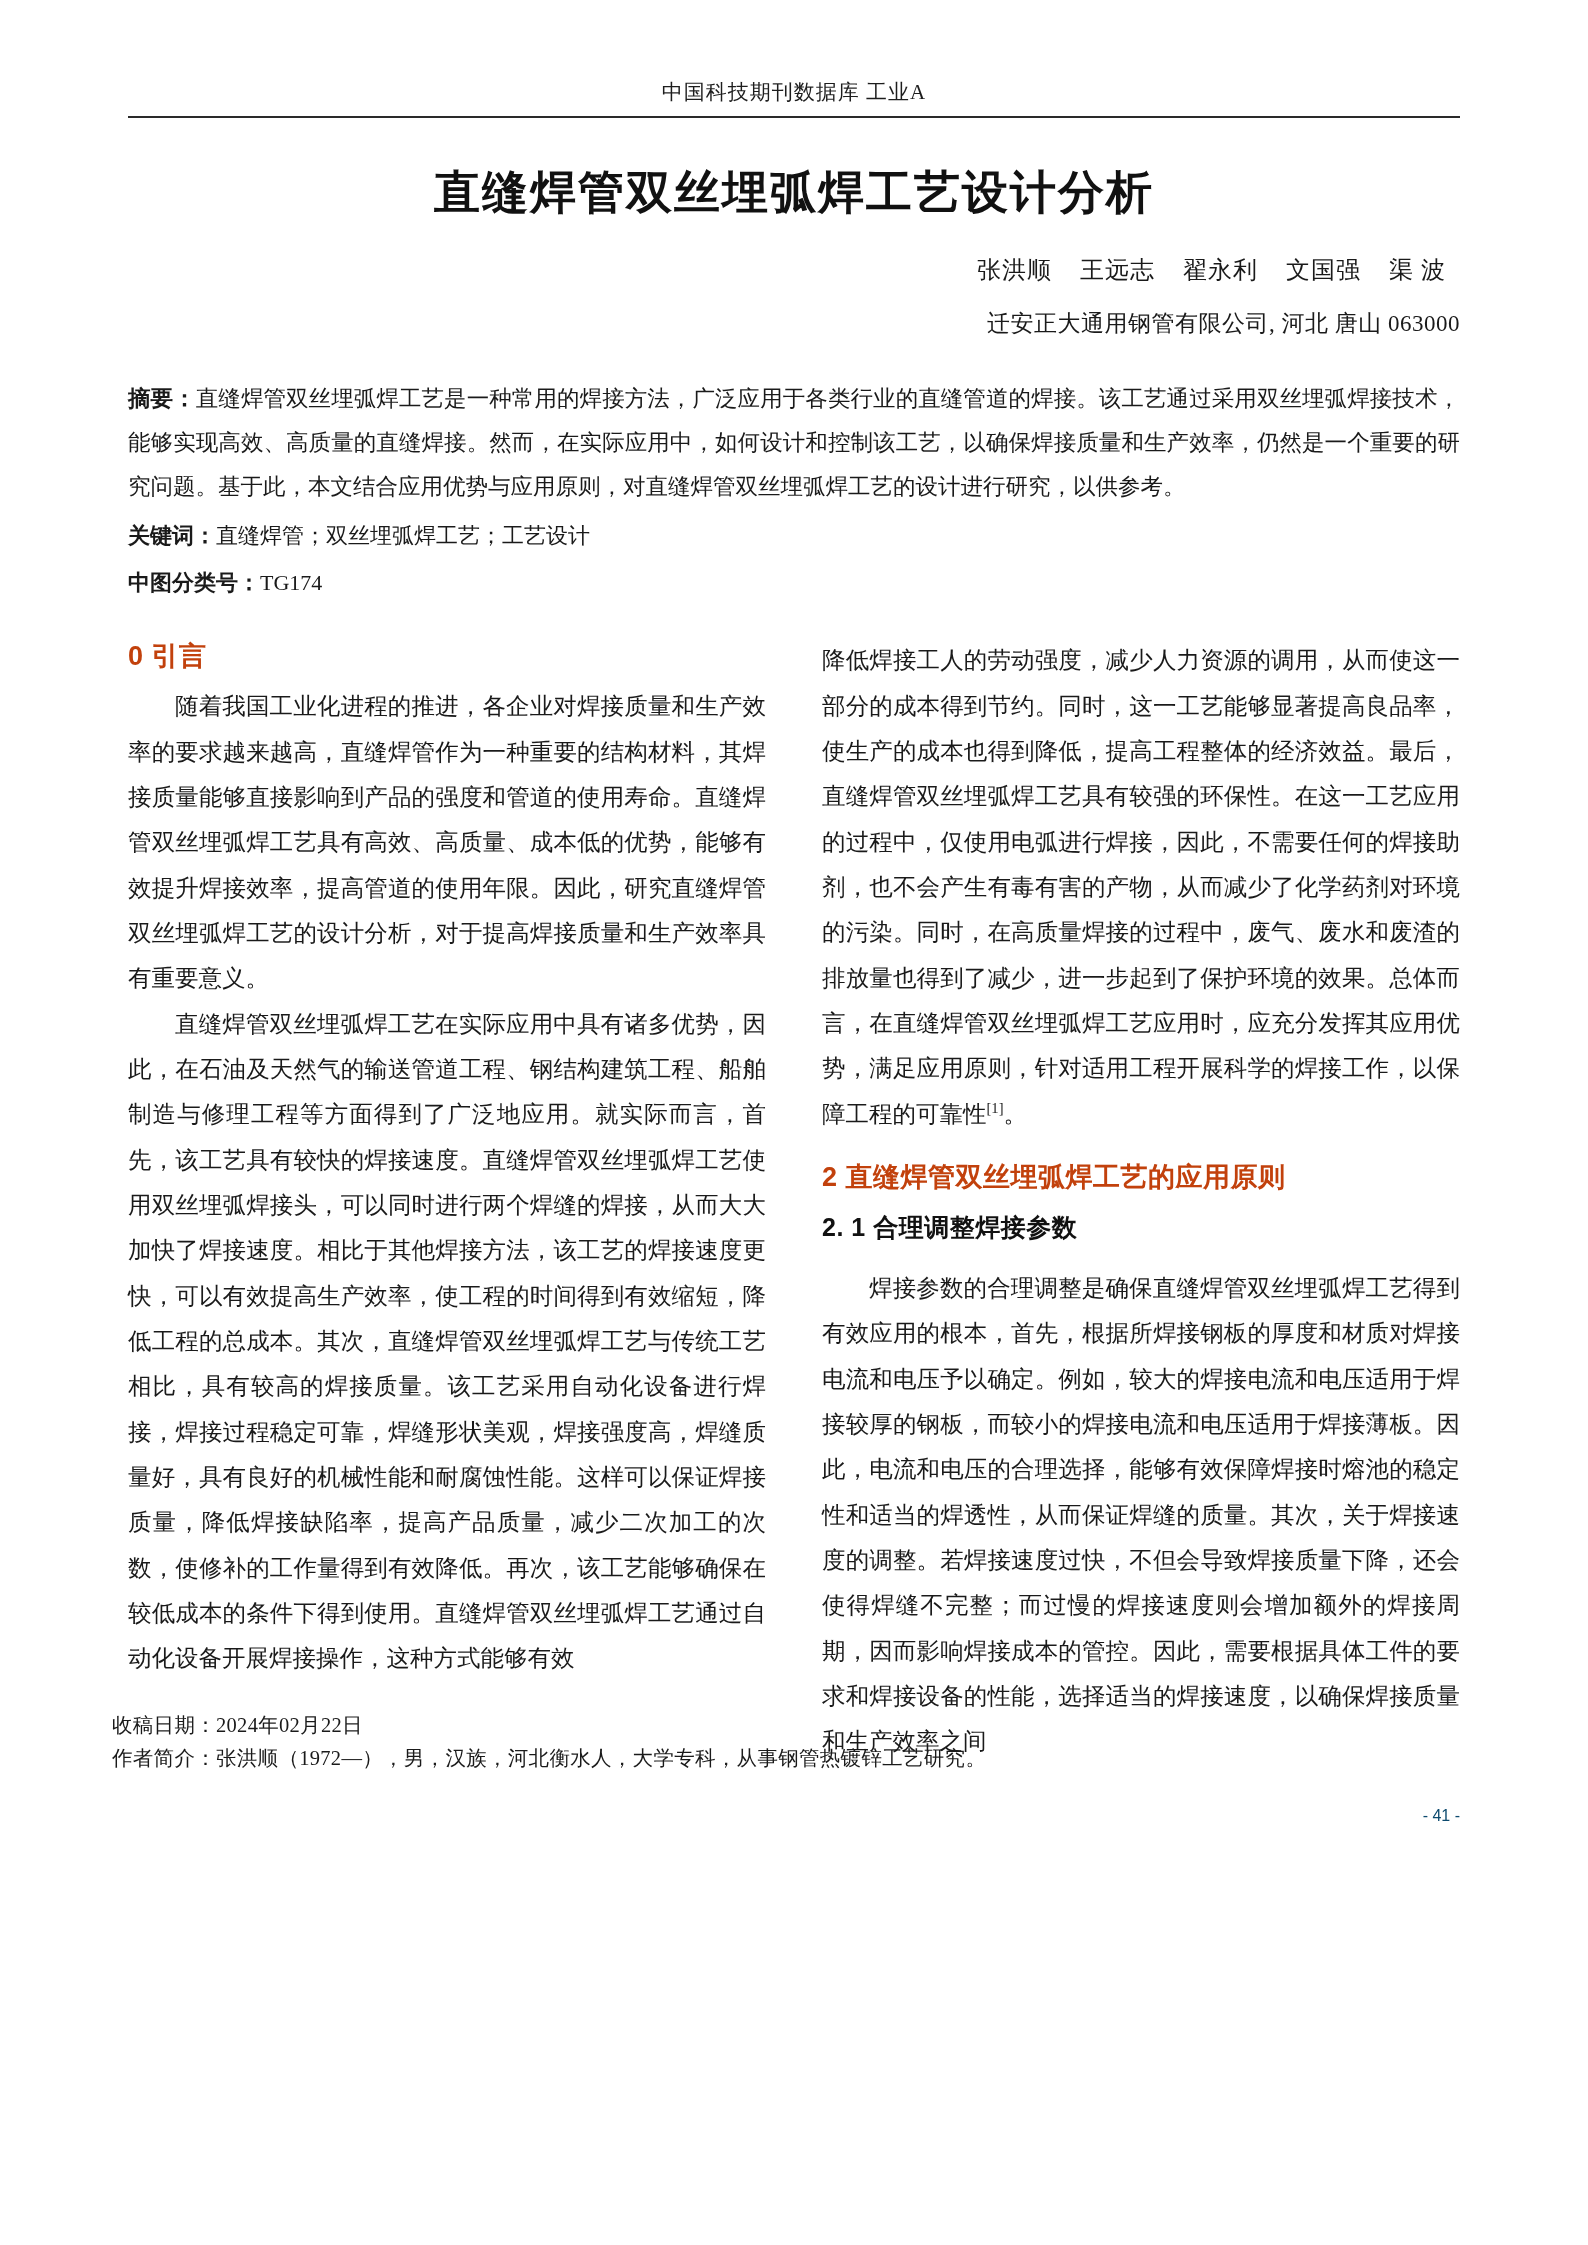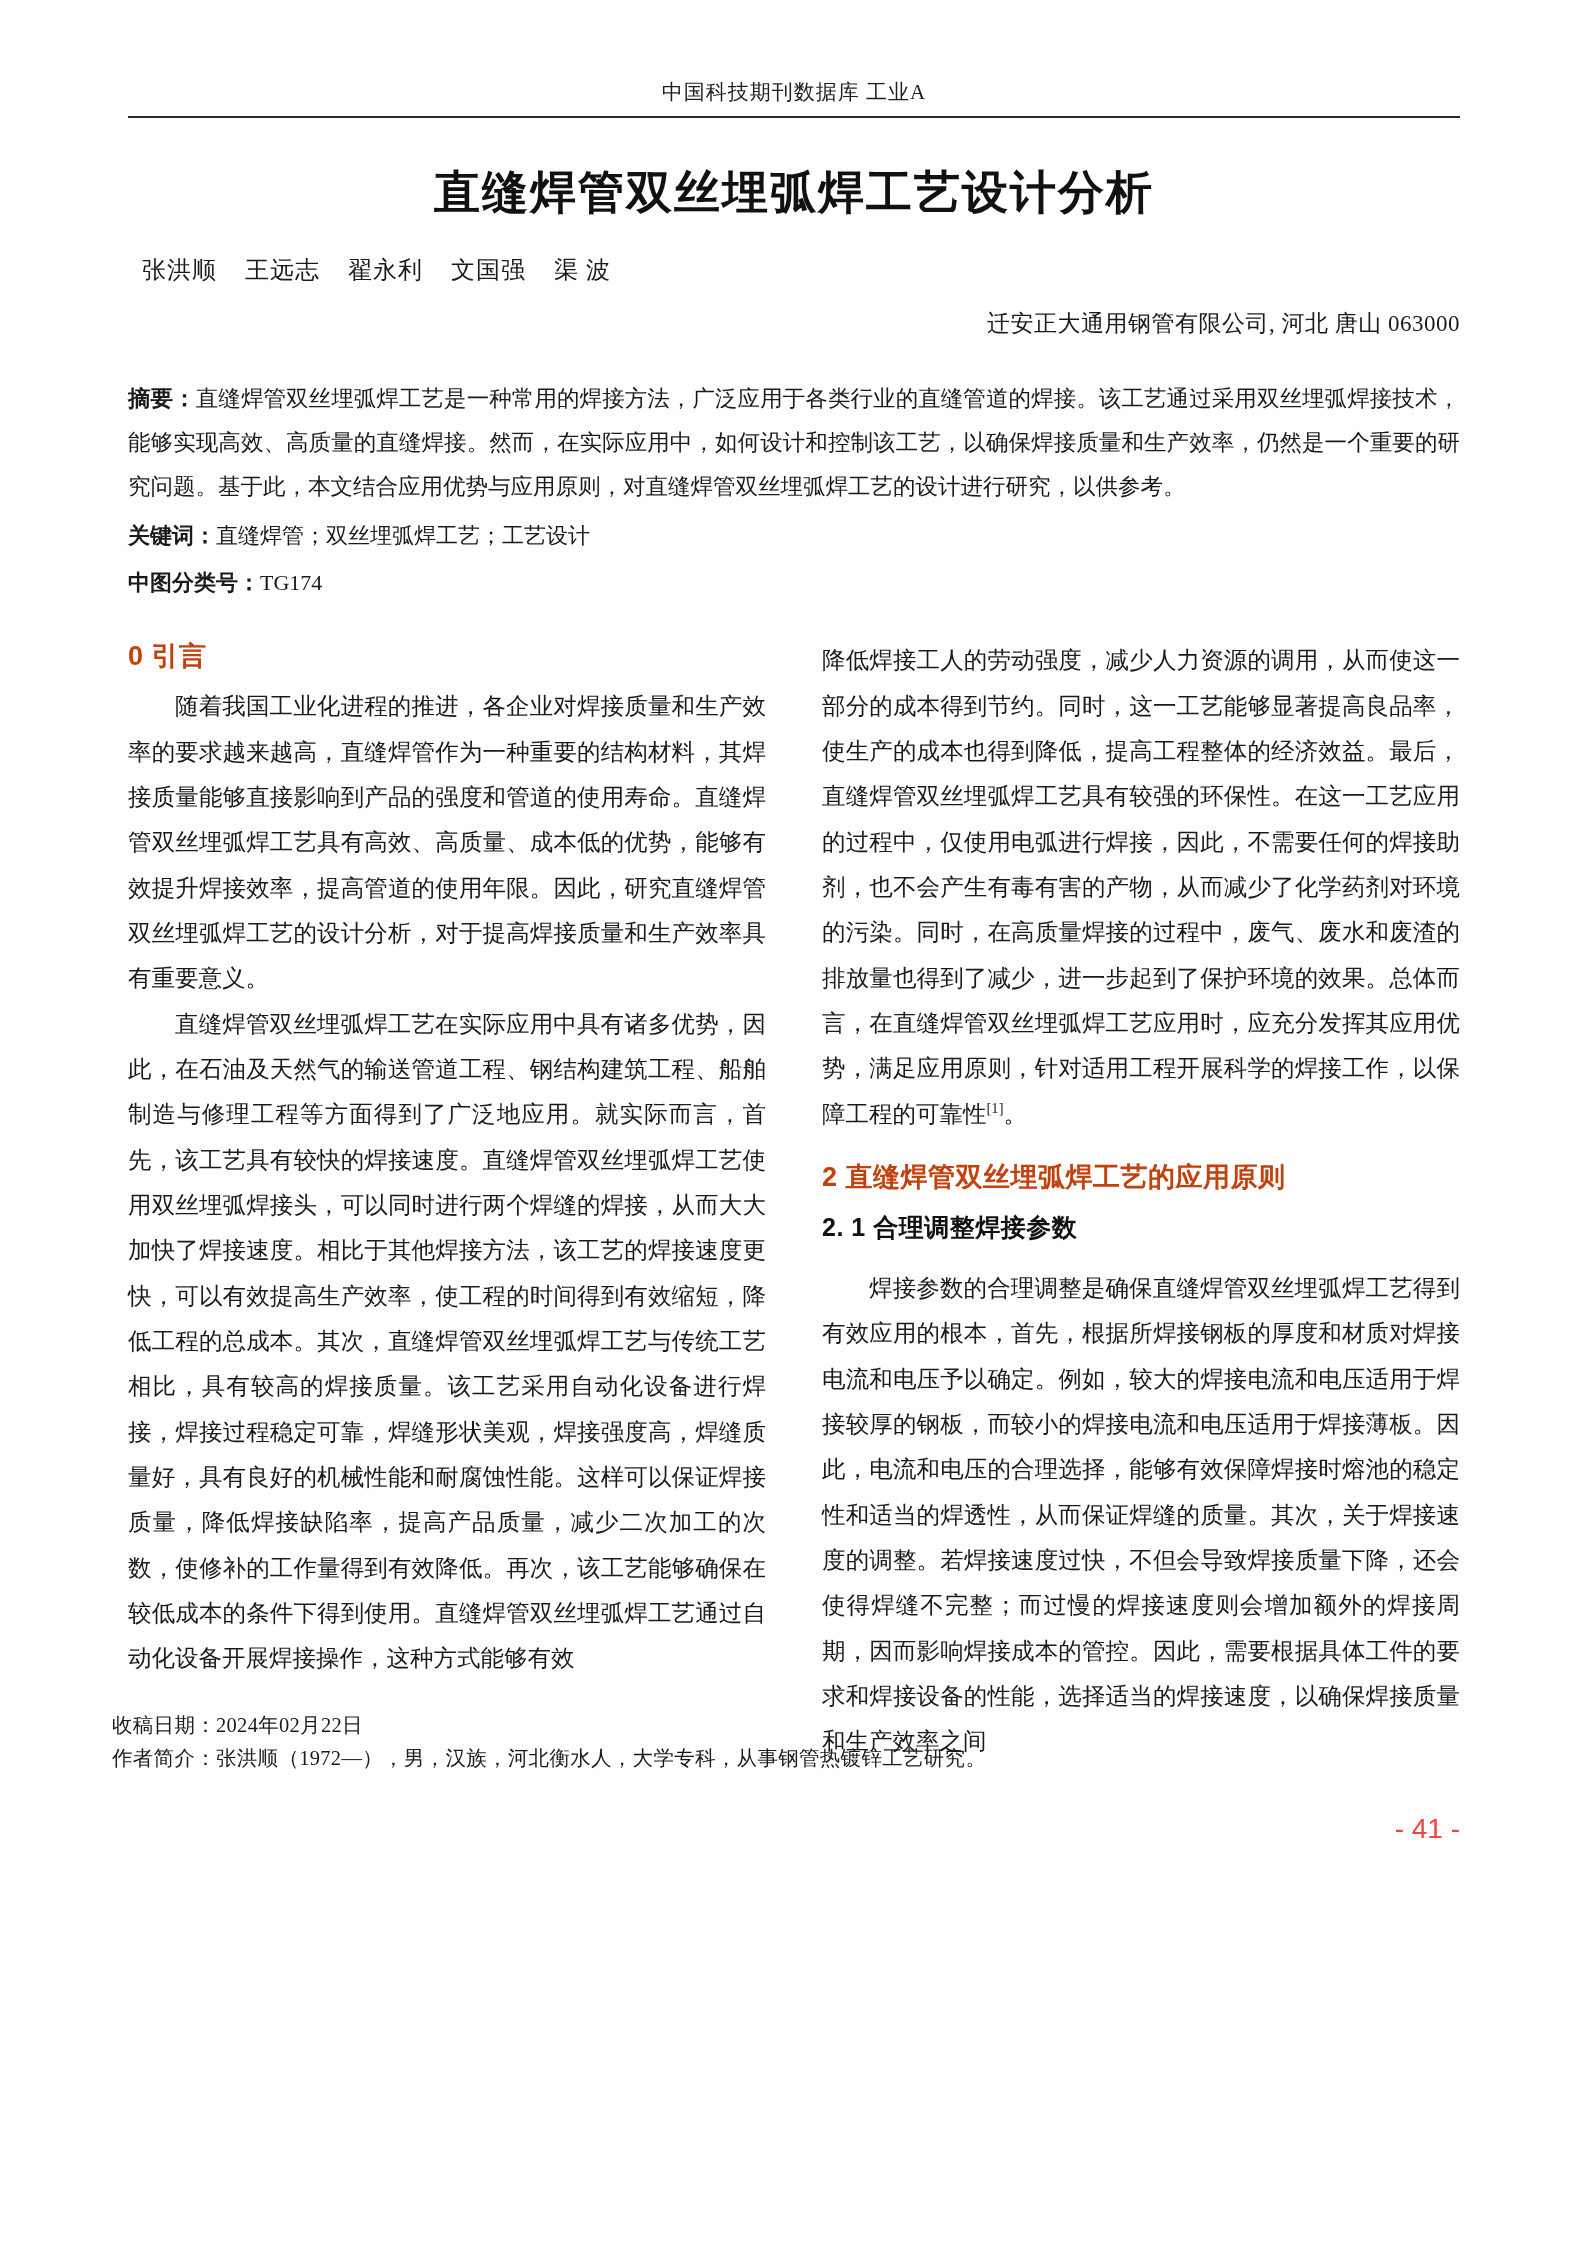--- a/index.html
+++ b/index.html
@@ -44,21 +44,21 @@
     margin-top: 44px;
     text-align: center;
     font-family: "Liberation Sans", "DejaVu Sans", sans-serif;
     font-weight: bold;
     font-size: 46px;
     letter-spacing: 2px;
     color: #111;
   }
   .authors {
     margin-top: 30px;
-    text-align: left;
+    text-align: right;
     font-size: 24px;
     letter-spacing: 1px;
   }
   .authors .nm { margin: 0 14px; }
   .affil {
     margin-top: 22px;
     text-align: right;
     font-size: 23px;
     letter-spacing: 0.5px;
   }
@@ -133,24 +133,24 @@
   .fn {
     font-size: 20.5px;
     line-height: 1.62;
     letter-spacing: 0.3px;
   }
 
   
   .pagenum {
     position: absolute;
     right: 128px;
-    bottom: 42px;
-    font-family: "Liberation Sans", "DejaVu Sans", sans-serif;
-    font-size: 28px;
-    color: #ef4444;
+    bottom: 62px;
+    font-family: "Liberation Sans", "DejaVu Sans", sans-serif;
+    font-size: 16px;
+    color: #0c4a6e;
   }
 </style>
 </head>
 <body>
 
 <div class="page">
 
   <div class="running-head">中国科技期刊数据库  工业A</div>
   <div class="head-rule"></div>
 

